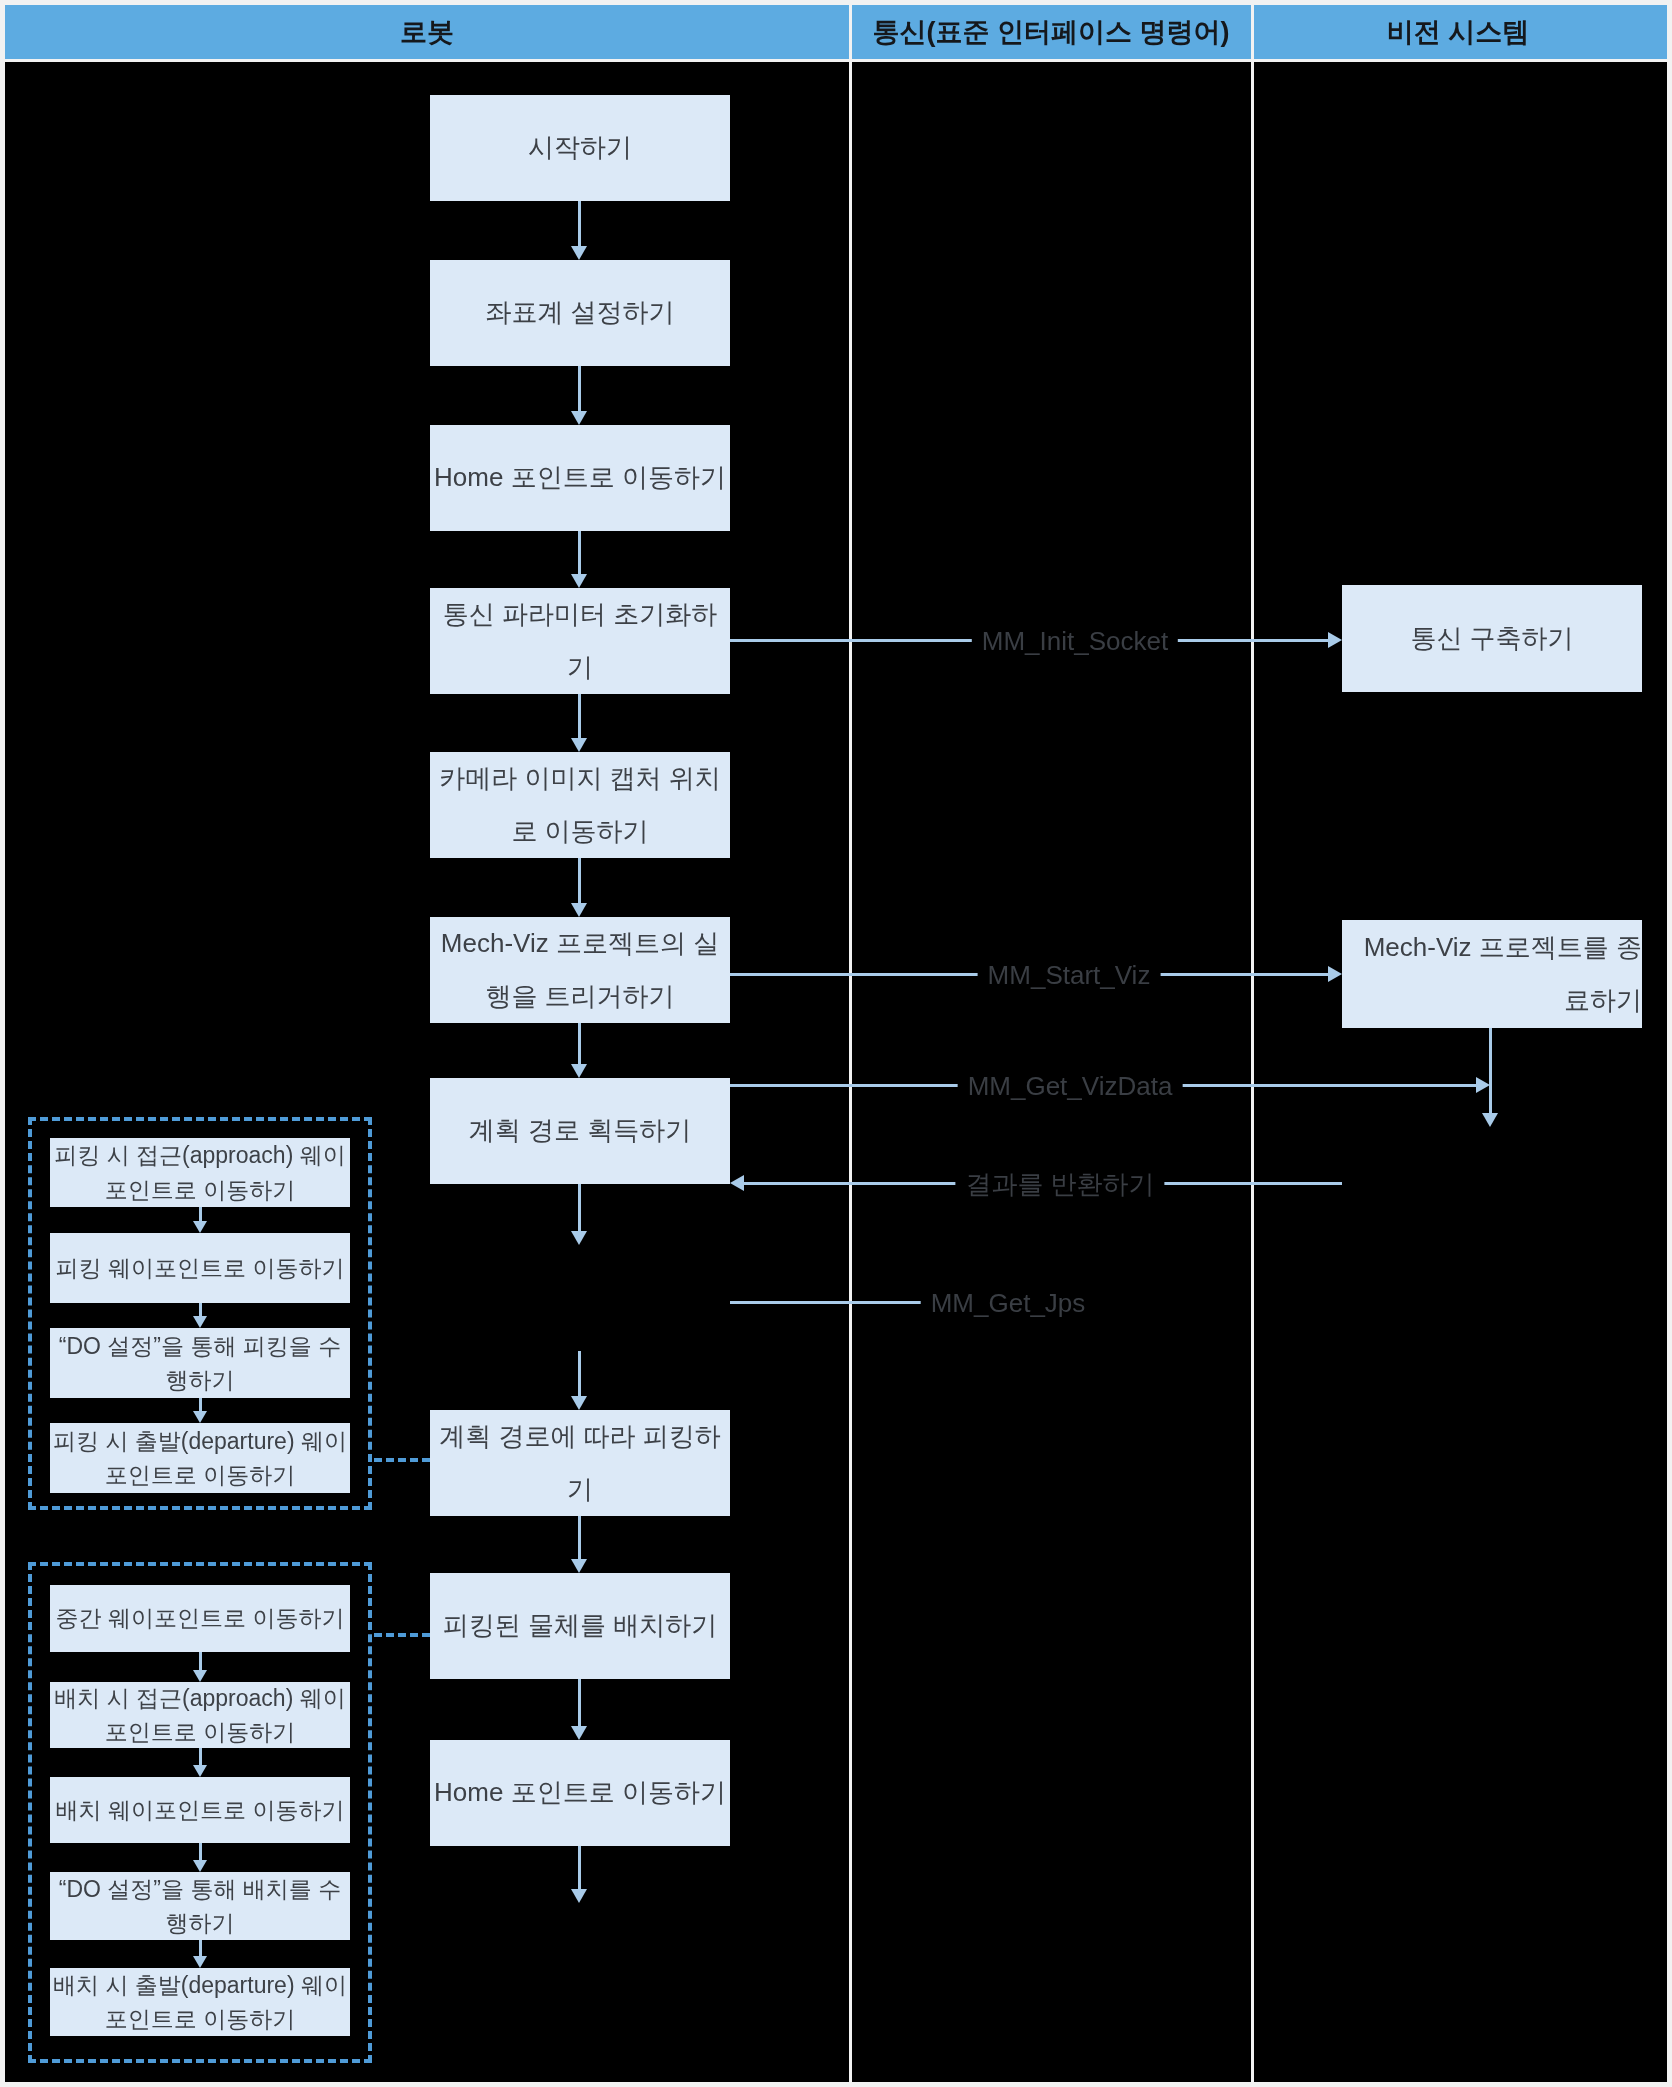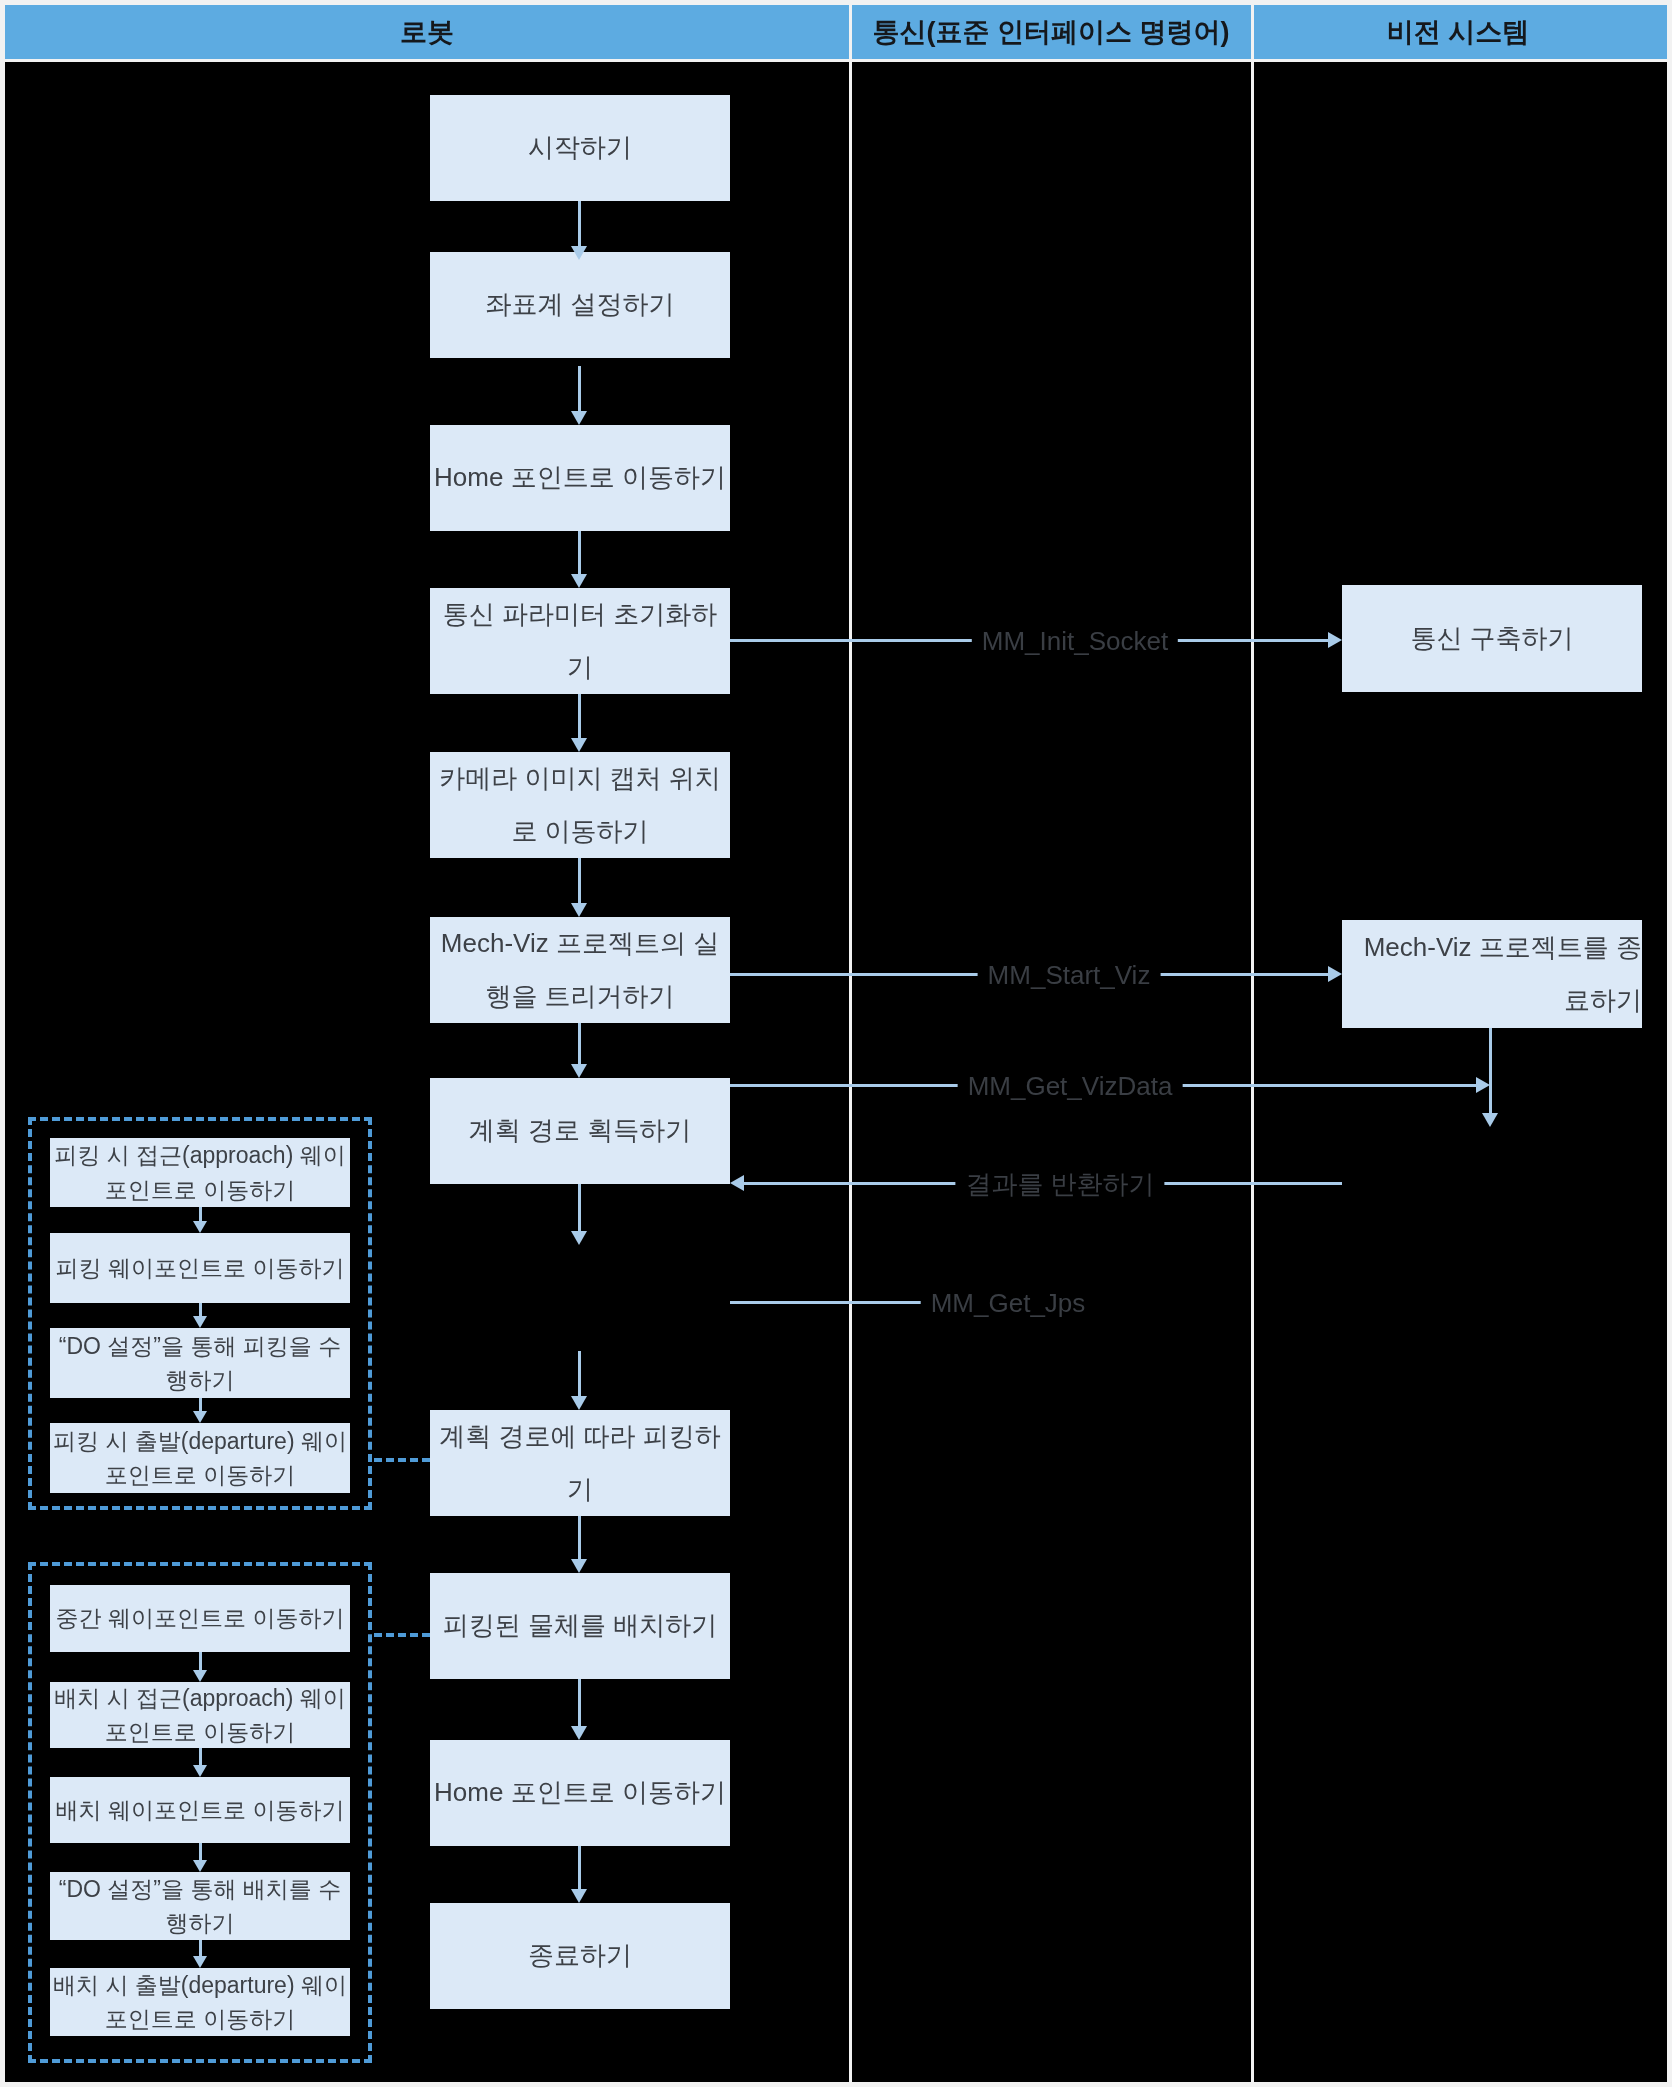--- a/index.html
+++ b/index.html
@@ -51,30 +51,29 @@
   <div class="hband"></div>
   <div class="frame"></div>
   <div class="hunder"></div>
   <div class="divider" style="left:849px;"></div>
   <div class="divider" style="left:1251px;"></div>
   <div class="hlabel" style="left:427px;top:32px;">로봇</div>
   <div class="hlabel" style="left:1051px;top:32px;">통신(표준 인터페이스 명령어)</div>
   <div class="hlabel" style="left:1458px;top:32px;">비전 시스템</div>
 
   <div class="box" style="top:95px;height:106px;">시작하기</div>
-  <div class="box" style="top:252px;height:106px;">좌표계 설정하기</div>
+  <div class="box" style="top:260px;height:106px;">좌표계 설정하기</div>
   <div class="box" style="top:425px;height:106px;">Home 포인트로 이동하기</div>
   <div class="box" style="top:588px;height:106px;">통신 파라미터 초기화하기</div>
   <div class="box" style="top:752px;height:106px;">카메라 이미지 캡처 위치로 이동하기</div>
   <div class="box" style="top:917px;height:106px;">Mech-Viz 프로젝트의 실행을 트리거하기</div>
   <div class="box" style="top:1078px;height:106px;">계획 경로 획득하기</div>
   <div class="box" style="top:1410px;height:106px;">계획 경로에 따라 피킹하기</div>
   <div class="box" style="top:1573px;height:106px;">피킹된 물체를 배치하기</div>
   <div class="box" style="top:1740px;height:106px;">Home 포인트로 이동하기</div>
-  <div class="box" style="top:1903px;height:106px;">종료하기</div>
 
   <div class="vl" style="left:578px;top:201px;height:45px;"></div>
     <div class="ad" style="left:571px;top:246px;"></div>
   <div class="vl" style="left:578px;top:366px;height:45px;"></div>
     <div class="ad" style="left:571px;top:411px;"></div>
   <div class="vl" style="left:578px;top:531px;height:43px;"></div>
     <div class="ad" style="left:571px;top:574px;"></div>
   <div class="vl" style="left:578px;top:694px;height:44px;"></div>
     <div class="ad" style="left:571px;top:738px;"></div>
   <div class="vl" style="left:578px;top:858px;height:45px;"></div>

